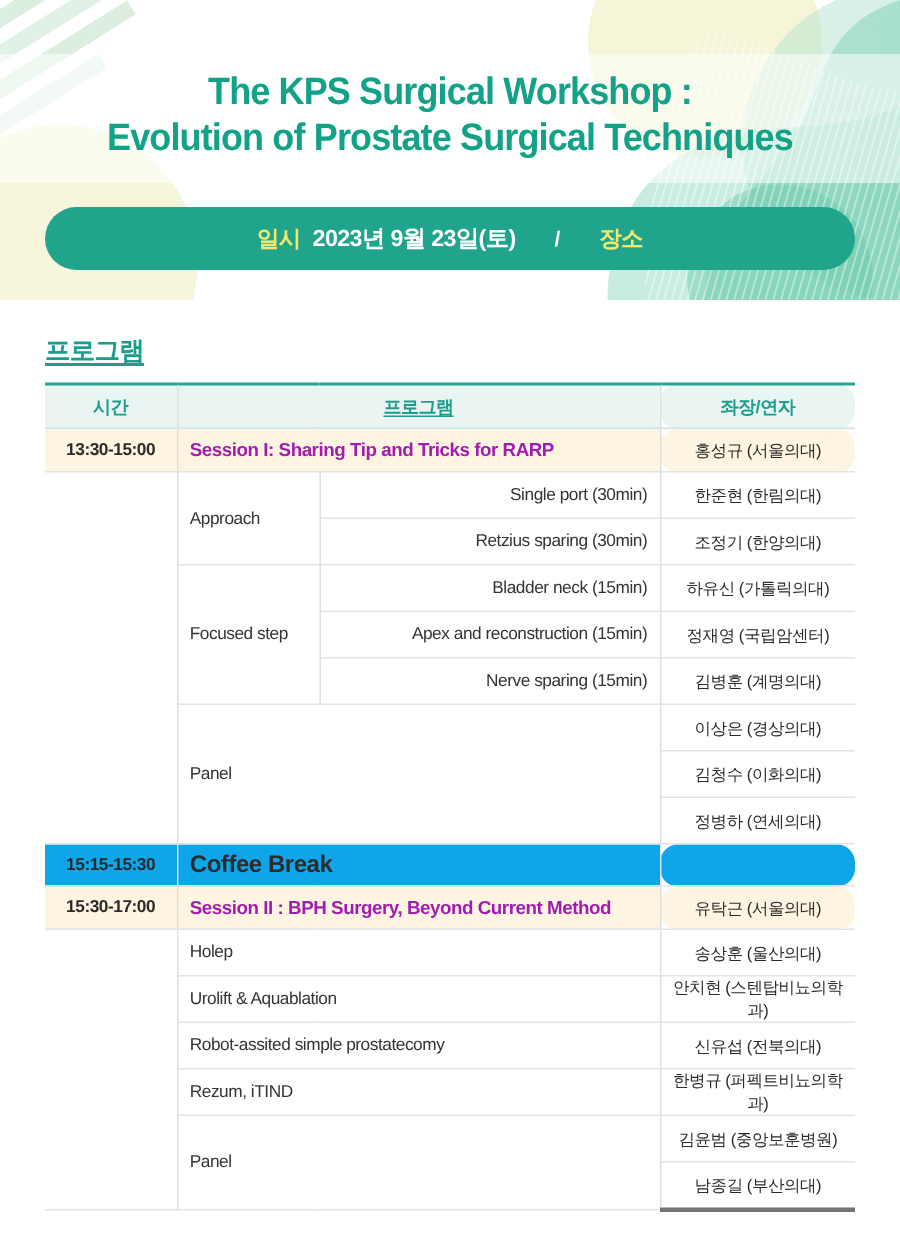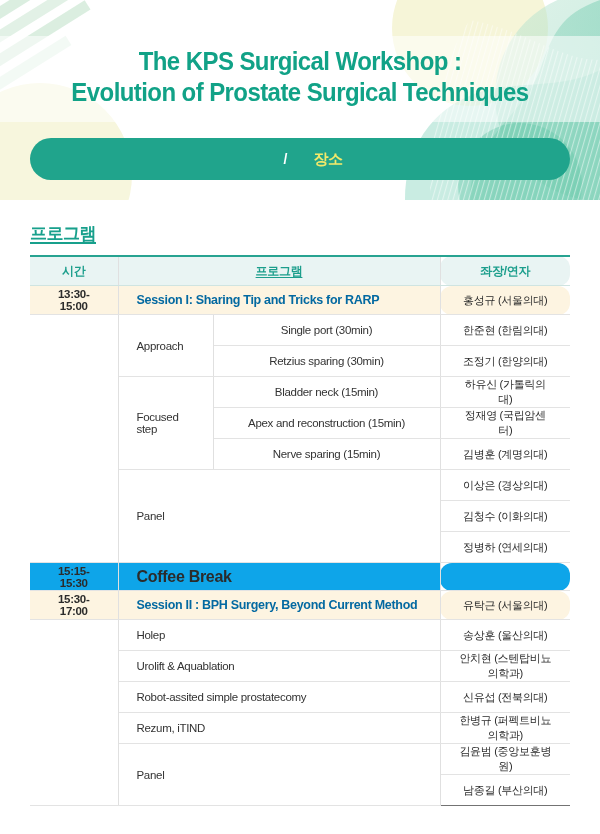--- a/index.html
+++ b/index.html
@@ -110,21 +110,21 @@
   table.program {
     width: 540px;
     border-collapse: collapse;
     table-layout: fixed;
     font-size: 11.5px;
   }
   table.program td, table.program th {
     border-left: 1px solid #e0e0e0;
     border-right: 1px solid #e0e0e0;
     border-bottom: 1px solid #e3e3e3;
-    padding: 0 18px;
+    padding: 0 8px;
     vertical-align: middle;
     letter-spacing: -0.3px;
     margin-left: 36px;
   }
   table.program tr.head-row th {
     background: #e9f4f3;
     color: #1c9e8c;
     font-weight: bold;
     font-size: 12px;
     height: 28px;
@@ -147,52 +147,52 @@
     font-size: 11px;
     color: #2b2b2b;
   }
   td.col-group {
     width: 95px;
     text-align: left;
     font-size: 11.5px;
     color: #333;
   }
   td.col-detail {
-    text-align: center;
+    text-align: right;
     font-size: 11.5px;
     color: #333;
   }
   td.col-prog-full {
     text-align: left;
     font-size: 11.5px;
     color: #333;
   }
 
   tr.session-row td {
     background: #fdf4e1;
     height: 28px;
   }
   td.session-title {
-    color: #0369a1;
+    color: #a21caf;
     font-weight: bold;
     font-size: 12.5px;
     letter-spacing: -0.3px;
   }
   tr.session-row td.col-time { color: #2b2b2b; }
   tr.session-row td.col-speaker { color: #2b2b2b; font-weight: normal; }
 
   tr.break-row td {
     background: #0ea5e9;
     height: 27px;
   }
   td.break-title { font-weight: bold; font-size: 16px; color: #2b2b2b; }
 
   tr.item-row td { height: 30px; background: #ffffff; }
 
-  table.program tr.last-row td { border-bottom: 1px solid #737373; }
+  table.program tr.last-row td { border-bottom: 3px solid #737373; }
   table.program { border-bottom: 1px solid #d8d8d8; }
 
   
   table.program td:first-child, table.program th:first-child { border-left: none; }
   table.program td:last-child, table.program th:last-child { border-right: none; border-radius: 12px; }
 </style>
 </head>
 <body>
 
 <div class="hero">
@@ -238,20 +238,24 @@
       <rect x="0" y="36" width="600" height="86" fill="#ffffff" opacity="0.55"></rect>
     </g>
   </svg>
 
   <div class="title-block">
     <div class="title-line">The KPS Surgical Workshop :</div>
     <div class="title-line">Evolution of Prostate Surgical Techniques</div>
   </div>
 
   <div class="info-bar">
+    <div class="info-group">
+      <span class="info-label">일시</span>
+      <span class="info-value">2023년 9월 23일(토)</span>
+    </div>
     <span class="info-sep">/</span>
     <div class="info-group">
       <span class="info-label">장소</span>
     </div>
   </div>
 </div>
 
 <div class="section-title">프로그램</div>
 
 <div class="table-wrap">

